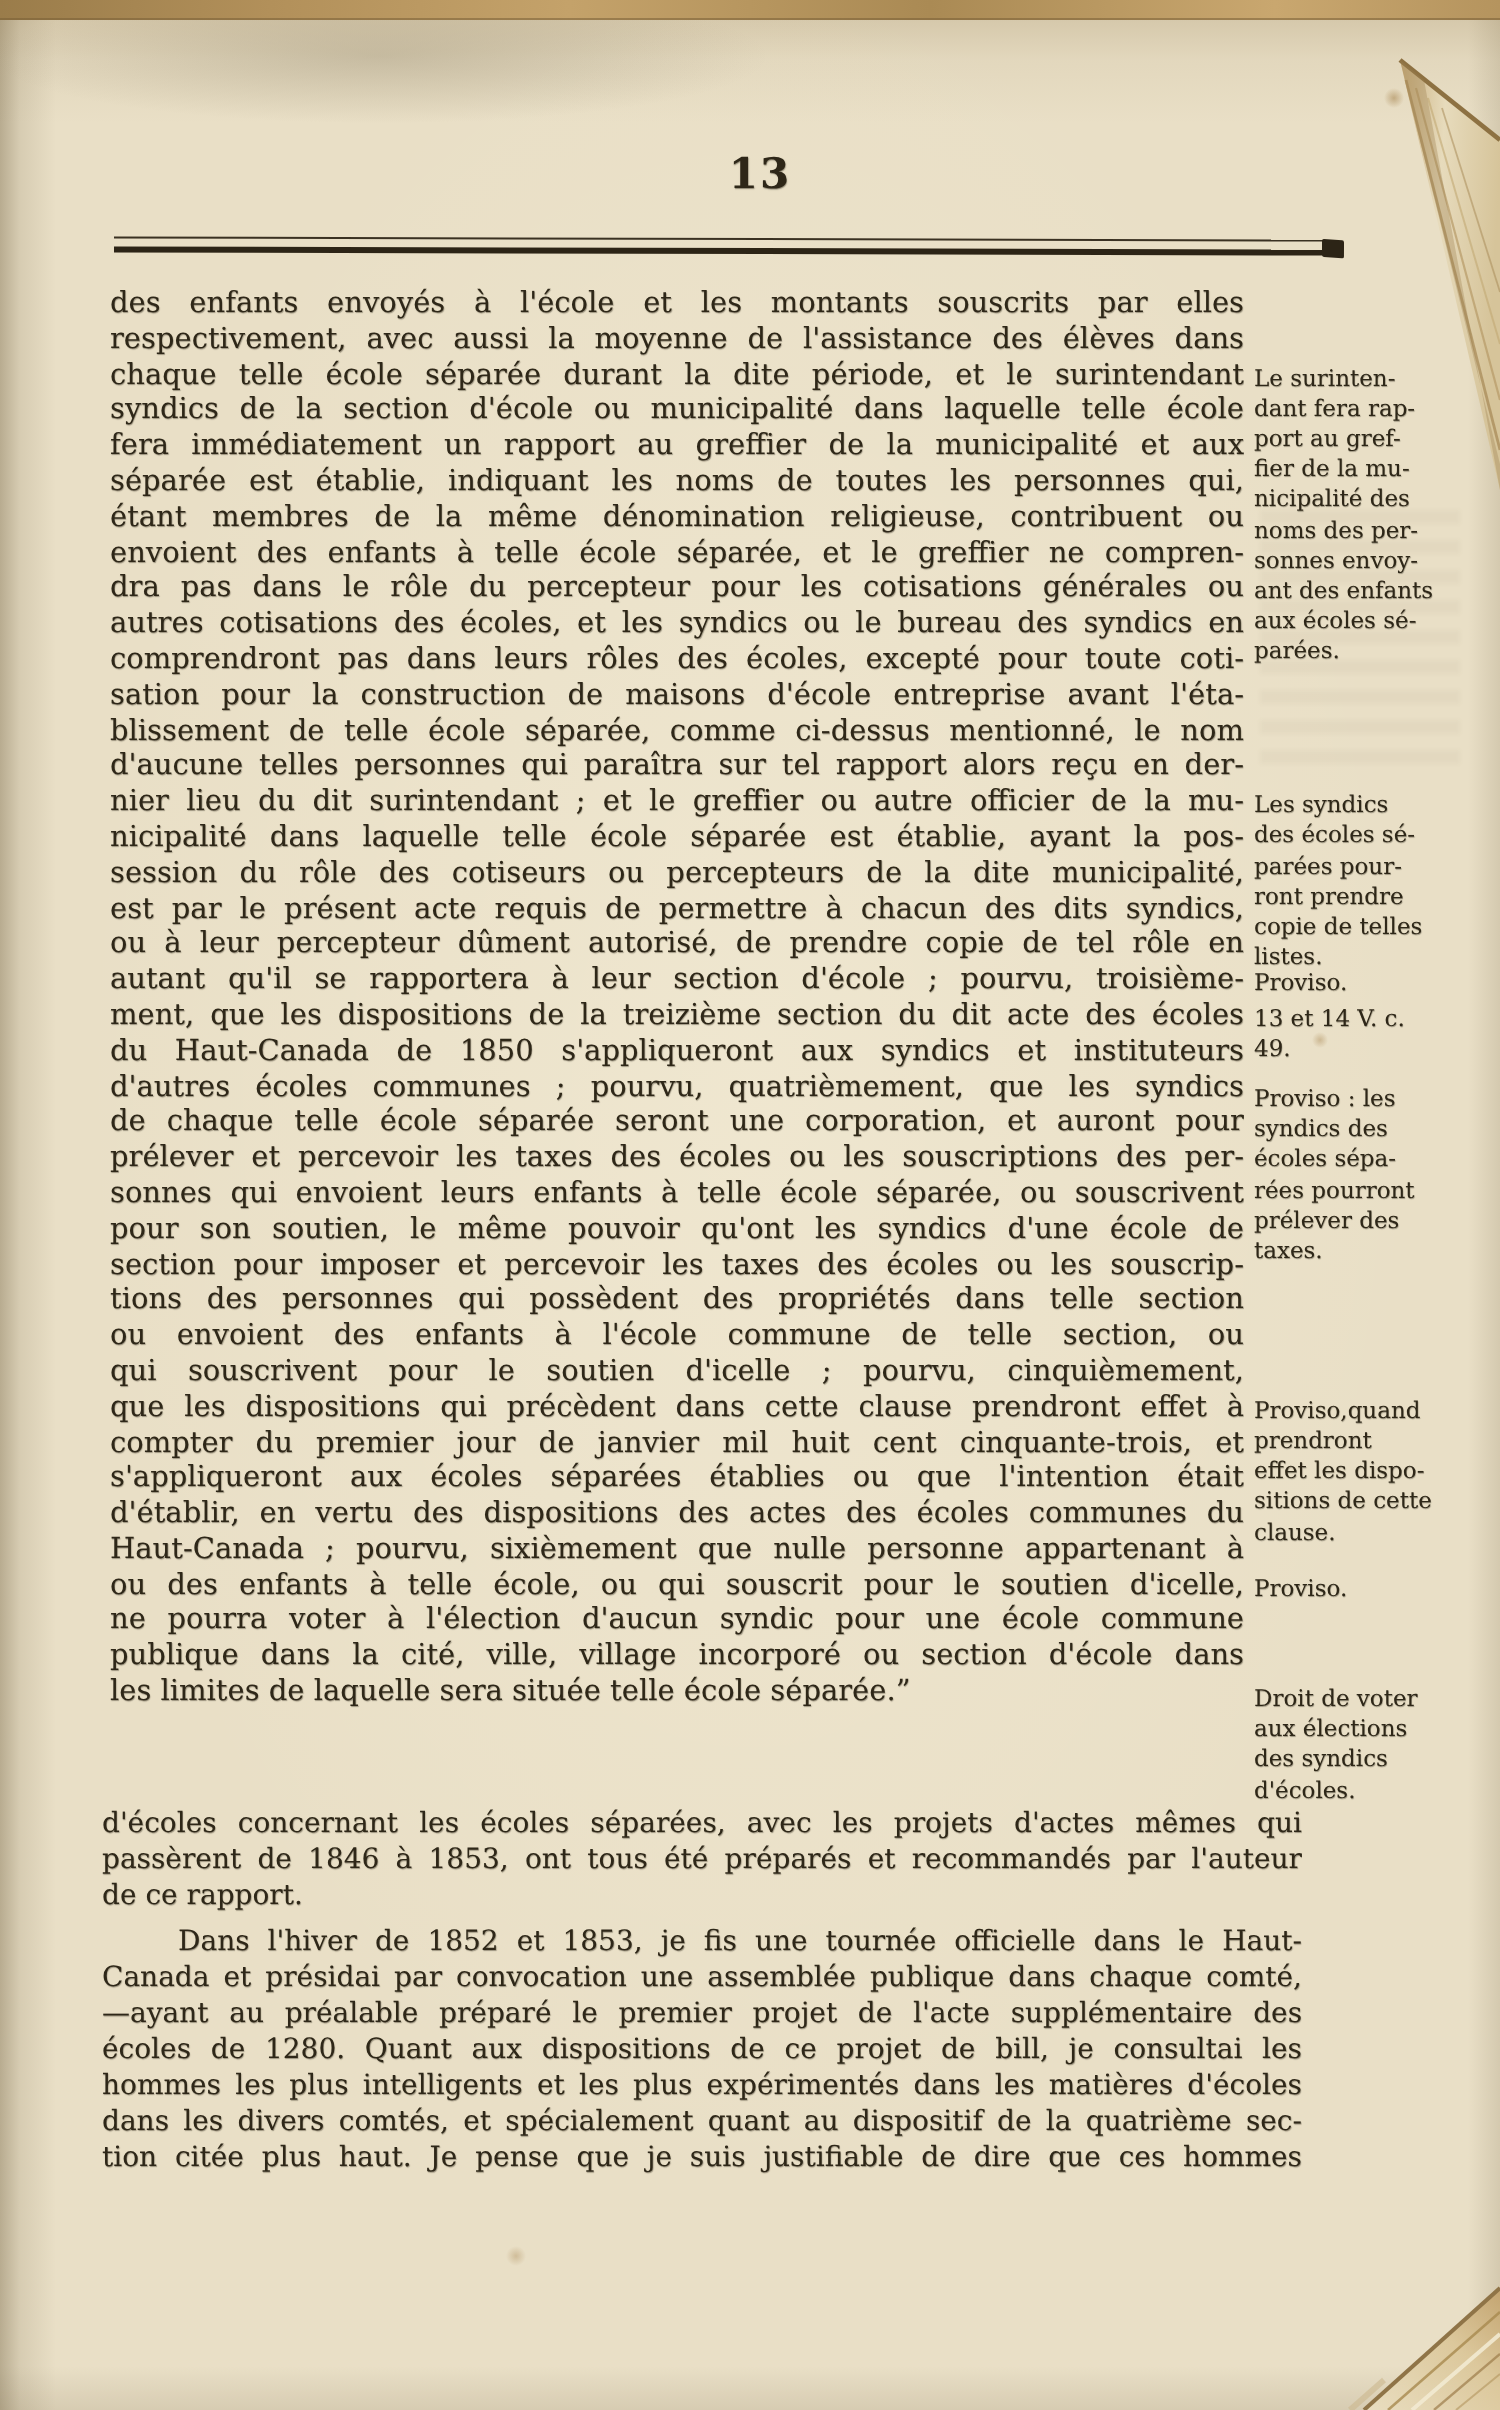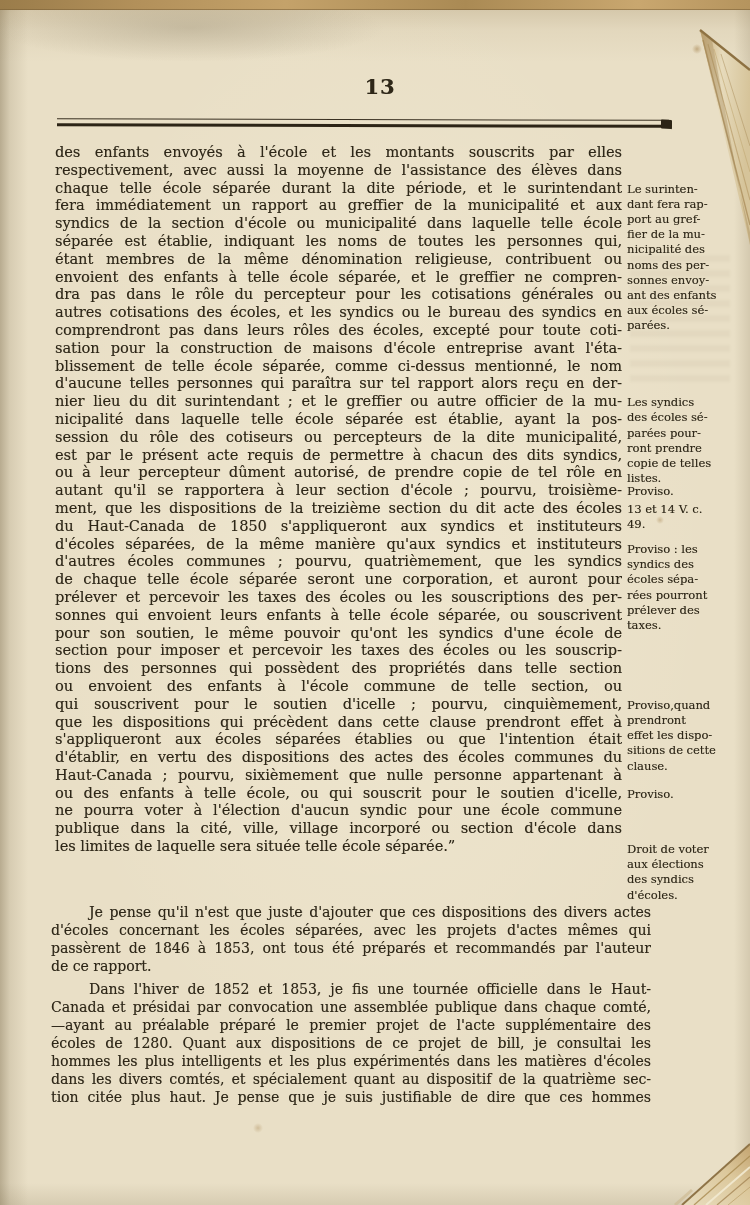--- a/index.html
+++ b/index.html
@@ -113,50 +113,50 @@
   <div class="ghost"></div>
 
   <div class="page-number">13</div>
 
   <div class="double-rule"></div>
 
   <div class="quote-block">
       <div class="qline">des enfants envoyés à l'école et les montants souscrits par elles</div>
       <div class="qline">respectivement, avec aussi la moyenne de l'assistance des élèves dans</div>
       <div class="qline">chaque telle école séparée durant la dite période, et le surintendant</div>
+      <div class="qline">syndics de la section d'école ou municipalité dans laquelle telle école</div>
       <div class="qline">fera immédiatement un rapport au greffier de la municipalité et aux</div>
-      <div class="qline">syndics de la section d'école ou municipalité dans laquelle telle école</div>
       <div class="qline">séparée est établie, indiquant les noms de toutes les personnes qui,</div>
       <div class="qline">étant membres de la même dénomination religieuse, contribuent ou</div>
       <div class="qline">envoient des enfants à telle école séparée, et le greffier ne compren-</div>
       <div class="qline">dra pas dans le rôle du percepteur pour les cotisations générales ou</div>
       <div class="qline">autres cotisations des écoles, et les syndics ou le bureau des syndics en</div>
       <div class="qline">comprendront pas dans leurs rôles des écoles, excepté pour toute coti-</div>
       <div class="qline">sation pour la construction de maisons d'école entreprise avant l'éta-</div>
       <div class="qline">blissement de telle école séparée, comme ci-dessus mentionné, le nom</div>
       <div class="qline">d'aucune telles personnes qui paraîtra sur tel rapport alors reçu en der-</div>
       <div class="qline">nier lieu du dit surintendant ; et le greffier ou autre officier de la mu-</div>
       <div class="qline">nicipalité dans laquelle telle école séparée est établie, ayant la pos-</div>
       <div class="qline">session du rôle des cotiseurs ou percepteurs de la dite municipalité,</div>
       <div class="qline">est par le présent acte requis de permettre à chacun des dits syndics,</div>
       <div class="qline">ou à leur percepteur dûment autorisé, de prendre copie de tel rôle en</div>
       <div class="qline">autant qu'il se rapportera à leur section d'école ; pourvu, troisième-</div>
       <div class="qline">ment, que les dispositions de la treizième section du dit acte des écoles</div>
       <div class="qline">du Haut-Canada de 1850 s'appliqueront aux syndics et instituteurs</div>
-      <div class="qline">d'écoles séparées, de la même manière qu'aux syndics et instituteurs</div>
       <div class="qline">d'autres écoles communes ; pourvu, quatrièmement, que les syndics</div>
       <div class="qline">de chaque telle école séparée seront une corporation, et auront pour</div>
       <div class="qline">prélever et percevoir les taxes des écoles ou les souscriptions des per-</div>
       <div class="qline">sonnes qui envoient leurs enfants à telle école séparée, ou souscrivent</div>
       <div class="qline">pour son soutien, le même pouvoir qu'ont les syndics d'une école de</div>
       <div class="qline">section pour imposer et percevoir les taxes des écoles ou les souscrip-</div>
       <div class="qline">tions des personnes qui possèdent des propriétés dans telle section</div>
       <div class="qline">ou envoient des enfants à l'école commune de telle section, ou</div>
       <div class="qline">qui souscrivent pour le soutien d'icelle ; pourvu, cinquièmement,</div>
       <div class="qline">que les dispositions qui précèdent dans cette clause prendront effet à</div>
+      <div class="qline">compter du premier jour de janvier mil huit cent cinquante-trois, et</div>
       <div class="qline">s'appliqueront aux écoles séparées établies ou que l'intention était</div>
       <div class="qline">d'établir, en vertu des dispositions des actes des écoles communes du</div>
       <div class="qline">Haut-Canada ; pourvu, sixièmement que nulle personne appartenant à</div>
       <div class="qline">ou des enfants à telle école, ou qui souscrit pour le soutien d'icelle,</div>
       <div class="qline">ne pourra voter à l'élection d'aucun syndic pour une école commune</div>
       <div class="qline">publique dans la cité, ville, village incorporé ou section d'école dans</div>
       <div class="qline short">les limites de laquelle sera située telle école séparée.”</div>
     </div>
 
   <div class="margin-notes">
@@ -208,21 +208,20 @@
       <div class="note" style="top: 657px; margin-top: 41px;">
         <div class="nline">Droit de voter</div>
         <div class="nline">aux élections</div>
         <div class="nline">des syndics</div>
         <div class="nline">d'écoles.</div>
       </div>
     </div>
 
   <div class="paragraph-section">
       <div class="para">
-        <div class="pline indent">Je pense qu'il n'est que juste d'ajouter que ces dispositions des divers actes</div>
         <div class="pline">d'écoles concernant les écoles séparées, avec les projets d'actes mêmes qui</div>
         <div class="pline">passèrent de 1846 à 1853, ont tous été préparés et recommandés par l'auteur</div>
         <div class="pline short">de ce rapport.</div>
       </div>
       <div class="para">
         <div class="pline indent">Dans l'hiver de 1852 et 1853, je fis une tournée officielle dans le Haut-</div>
         <div class="pline">Canada et présidai par convocation une assemblée publique dans chaque comté,</div>
         <div class="pline">—ayant au préalable préparé le premier projet de l'acte supplémentaire des</div>
         <div class="pline">écoles de 1280.  Quant aux dispositions de ce projet de bill, je consultai les</div>
         <div class="pline">hommes les plus intelligents et les plus expérimentés dans les matières d'écoles</div>

